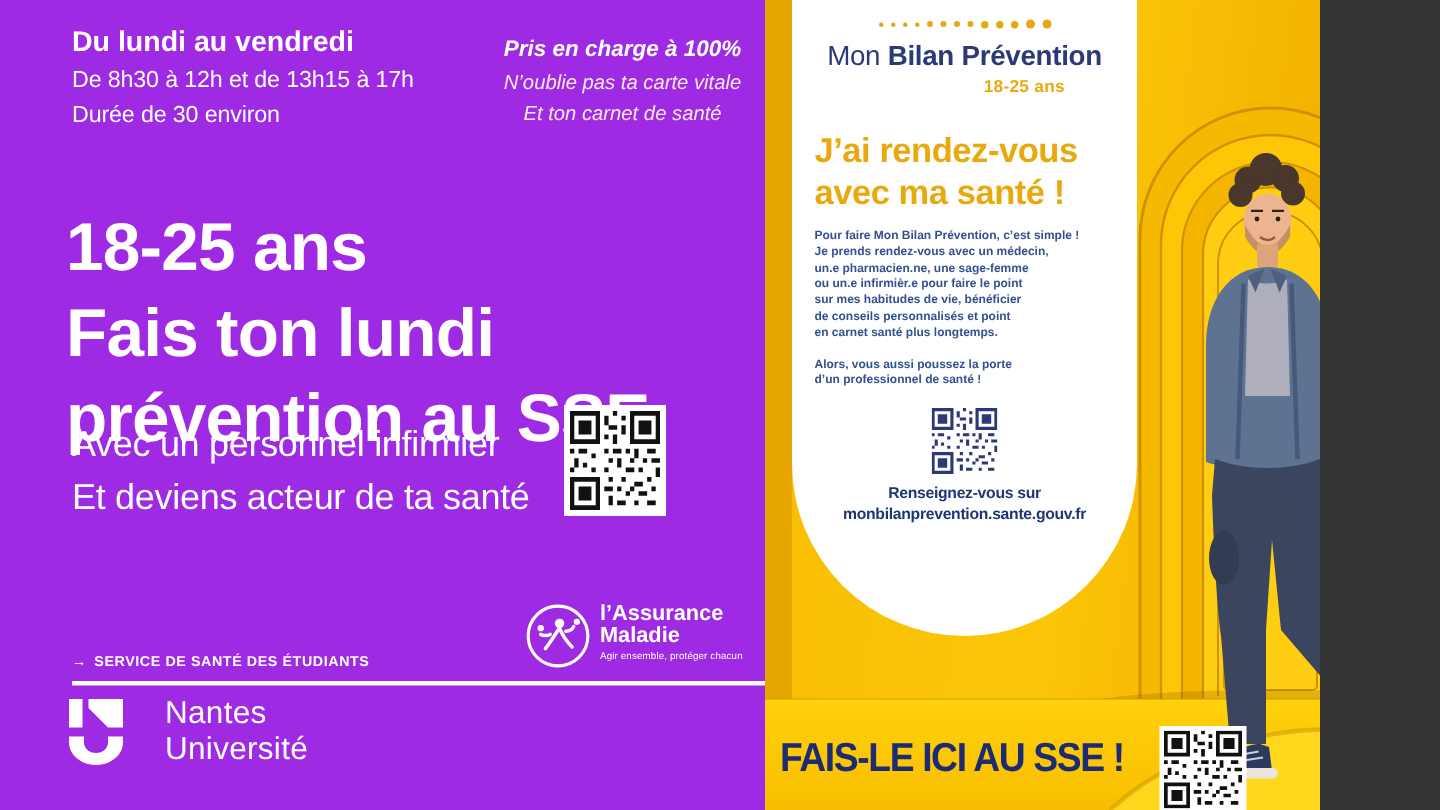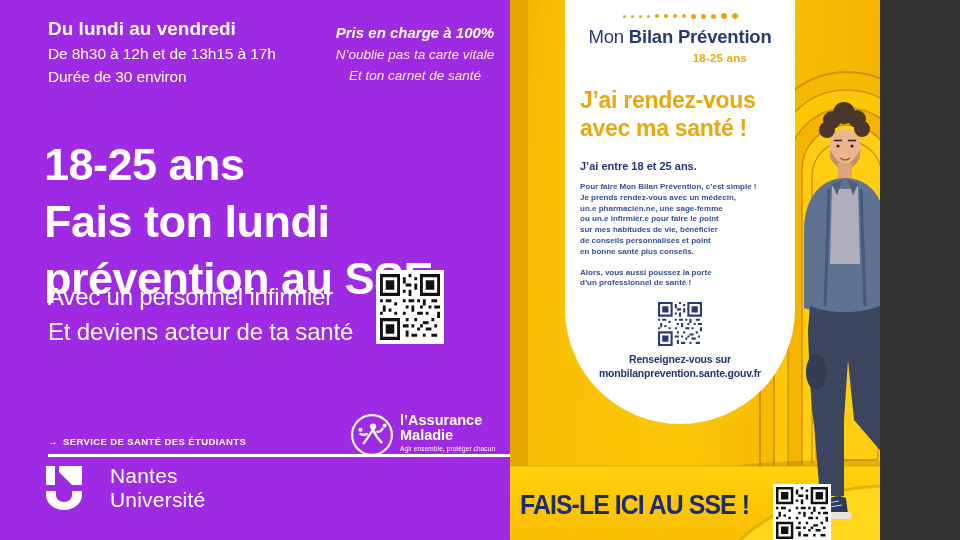--- a/index.html
+++ b/index.html
@@ -19,29 +19,29 @@
             line-height:35px;letter-spacing:-0.2px;}
   .qr{background:#fff;display:block;}
   .qr svg{display:block;width:100%;height:100%;}
   .qr-left{position:absolute;left:376px;top:270px;width:60px;height:66px;padding:4px;color:#111;}
   .service{position:absolute;left:48px;top:436px;font-size:9.5px;font-weight:700;
            letter-spacing:0.4px;}
   .service .arrow{margin-right:5px;font-weight:400;}
   .divider{position:absolute;left:48px;top:454px;width:462px;height:3px;background:#fff;}
   .nantes{position:absolute;left:46px;top:466px;display:flex;gap:26px;align-items:flex-start;}
   .nantes .n-text{font-size:21px;line-height:24px;font-weight:500;letter-spacing:0.2px;margin-top:-2px;}
-  .assurance{position:absolute;left:350px;top:413px;display:flex;gap:6px;align-items:flex-start;}
+  .assurance{position:absolute;left:350px;top:402px;display:flex;gap:6px;align-items:flex-start;}
   .assurance .a-name{font-size:14.5px;font-weight:700;line-height:15px;}
   .assurance .a-tag{font-size:6.5px;margin-top:2px;letter-spacing:0.1px;}
   
   .right{position:absolute;top:0;left:510px;width:450px;height:540px;overflow:hidden;}
   .scene{position:absolute;top:0;left:0;}
   
   .card{position:absolute;left:18px;top:0;width:230px;height:424px;background:#fff;
-        border-radius:0 0 115px 115px;text-align:center;margin-left:37px;}
+        border-radius:0 0 115px 115px;text-align:center;}
   .dots{padding-top:13px;display:flex;justify-content:center;align-items:center;gap:5px;}
   .dots i{display:block;border-radius:50%;background:#E5A812;}
   .dots i:nth-child(-n+13){width:3px;height:3px;}
   .dots i:nth-child(n+5){width:4px;height:4px;}
   .dots i:nth-child(n+9){width:5px;height:5px;}
   .dots i:nth-child(n+12){width:6px;height:6px;}
   .brand{margin-top:7px;font-size:18.5px;color:#2B3A77;letter-spacing:-0.2px;}
   .brand .bp{font-weight:700;}
   .age{margin-top:4px;padding-right:48px;text-align:right;color:#E9A90E;font-weight:700;
        font-size:11.5px;letter-spacing:0.2px;}
@@ -231,29 +231,28 @@
           <i></i>
       </div>
       <div class="brand">
         <span>Mon </span><span class="bp">Bilan Prévention</span>
       </div>
       <div class="age">18-25 ans</div>
       <div class="heading">
         <div>J’ai rendez-vous</div>
         <div>avec ma santé !</div>
       </div>
-      <div class="intro">J’ai entre 18 et 25 ans.</div>
       <div class="cardbody">
         <div>Pour faire Mon Bilan Prévention, c’est simple !</div>
         <div>Je prends rendez-vous avec un médecin,</div>
         <div>un.e pharmacien.ne, une sage-femme</div>
         <div>ou un.e infirmièr.e pour faire le point</div>
         <div>sur mes habitudes de vie, bénéficier</div>
         <div>de conseils personnalisés et point</div>
-        <div>en bonne santé plus conseils.</div>
+        <div>en carnet santé plus longtemps.</div>
       </div>
       <div class="call">
         <div>Alors, vous aussi poussez la porte</div>
         <div>d’un professionnel de santé !</div>
       </div>
       <span class="qr qr-card">
         <svg viewBox="0 0 21 21" preserveAspectRatio="none">
             <use href="#qrsym"></use>
           </svg>
       </span>

